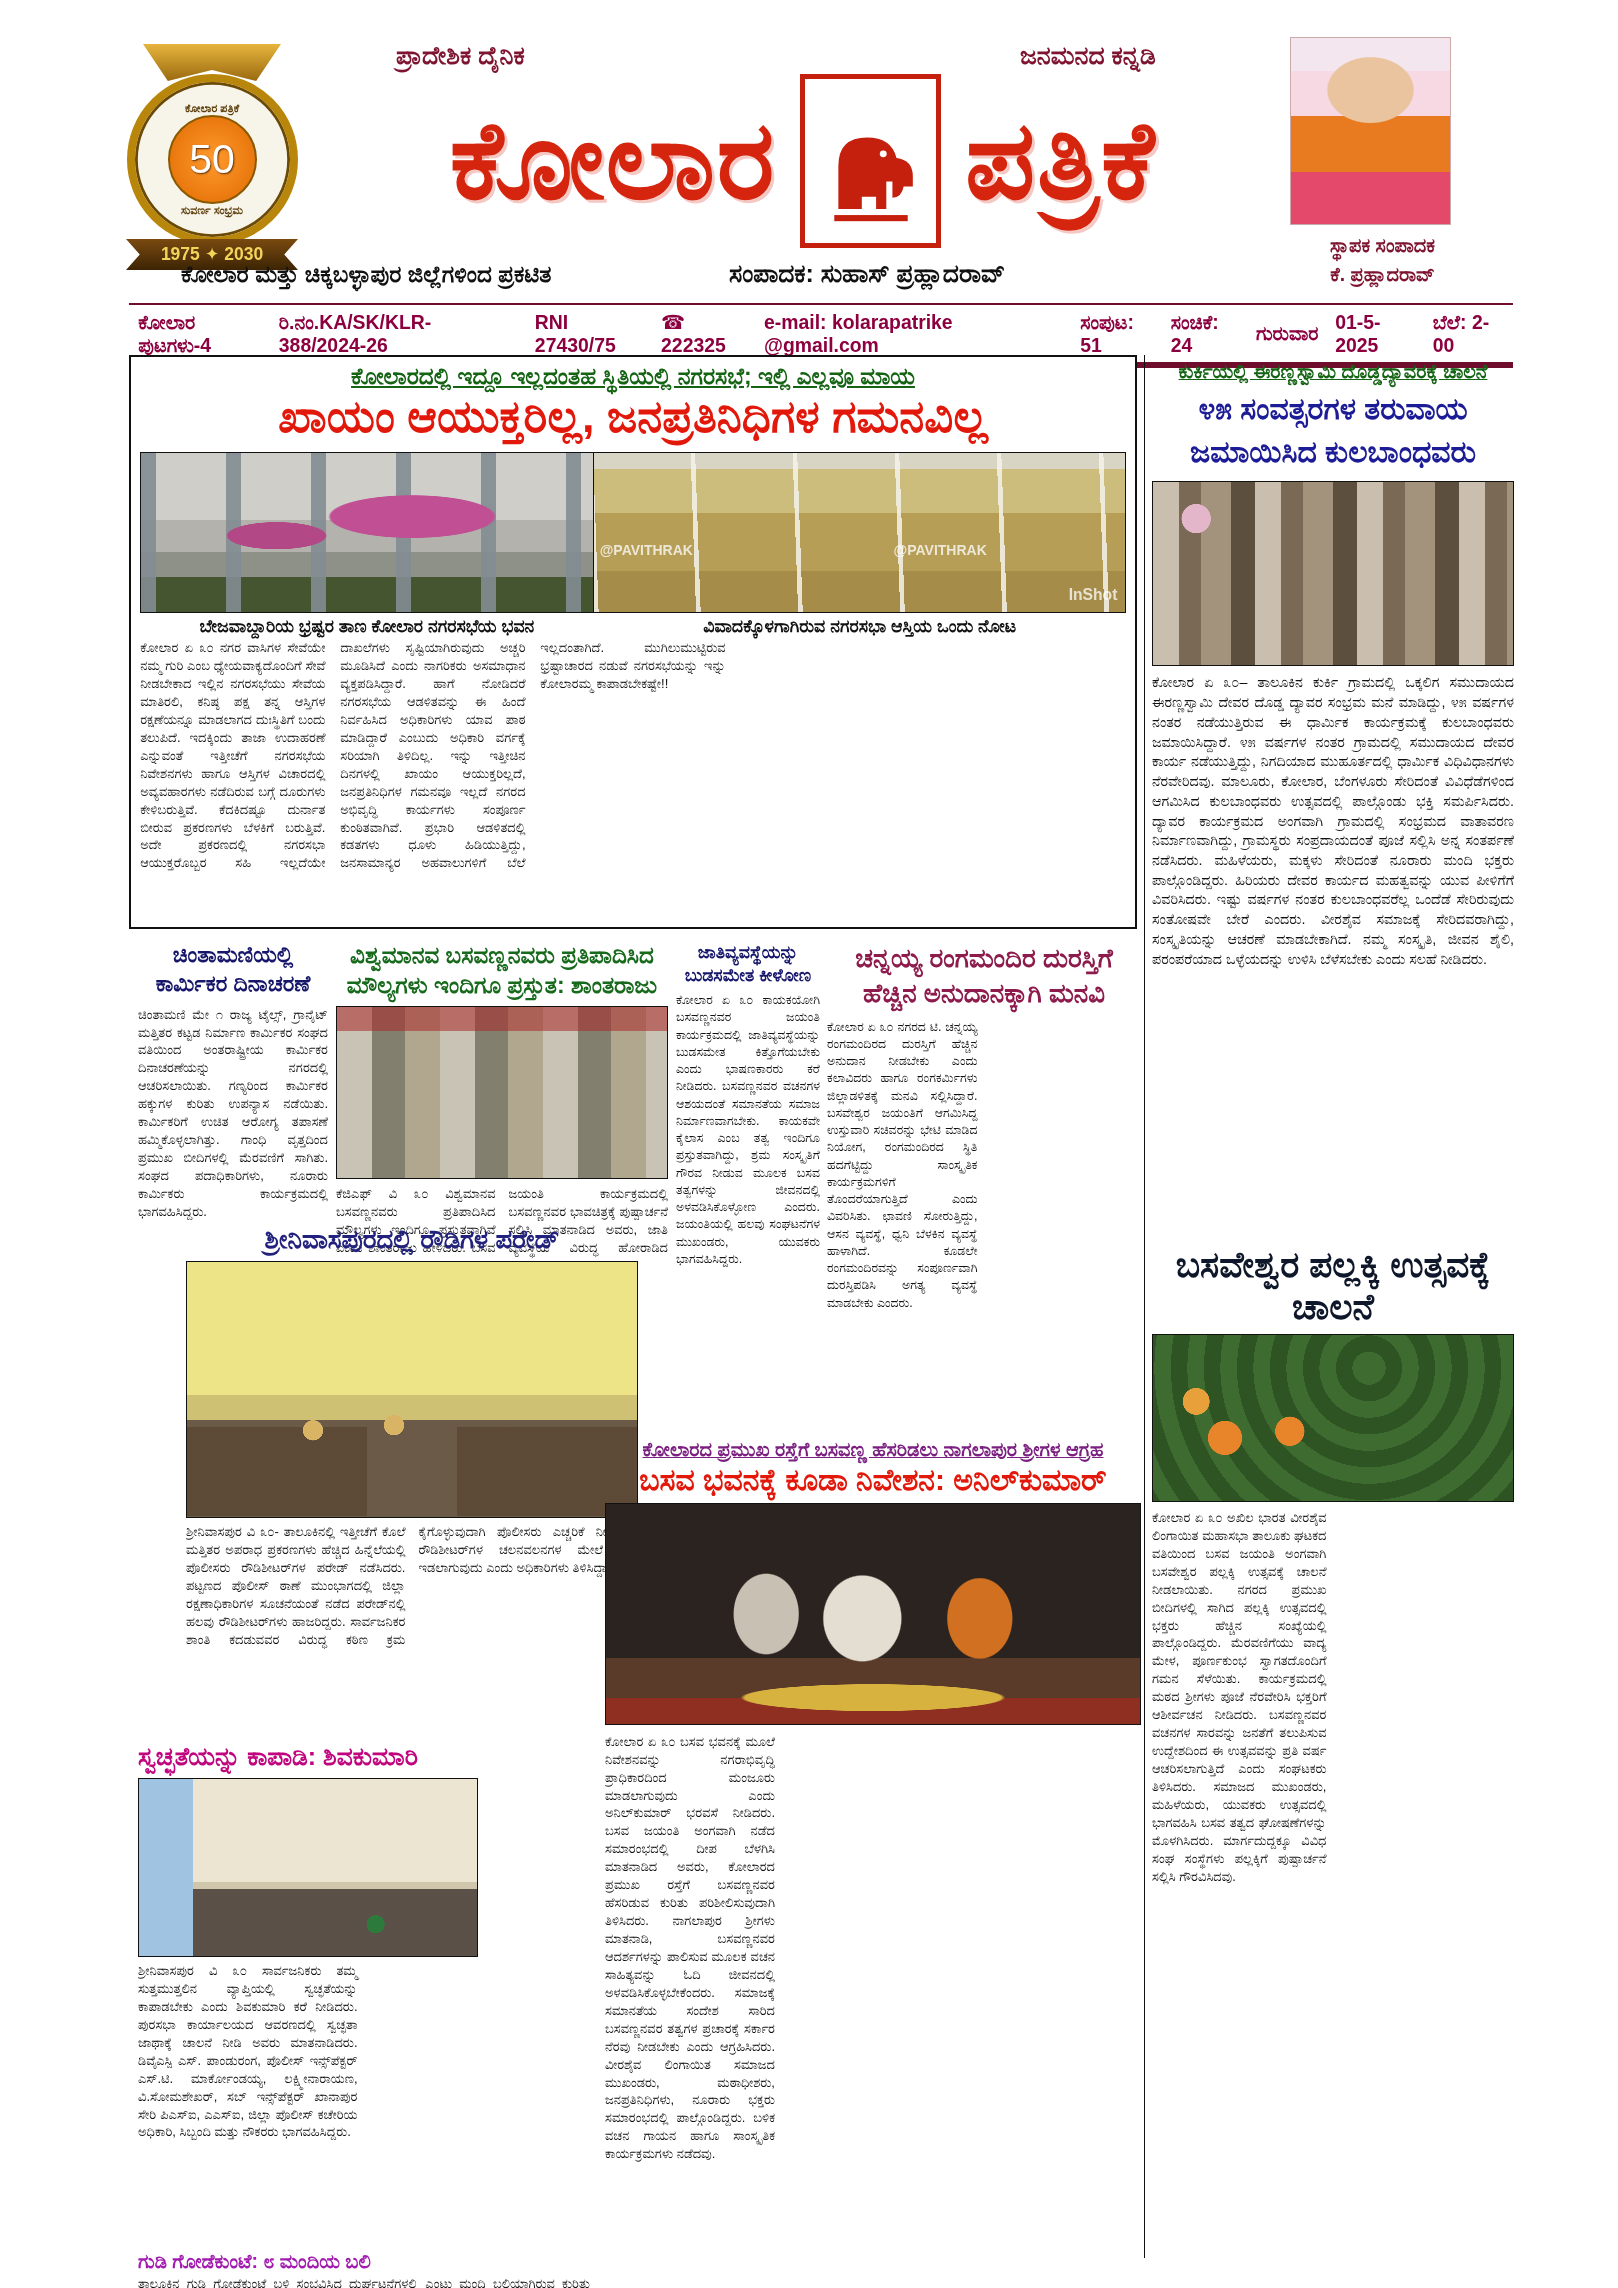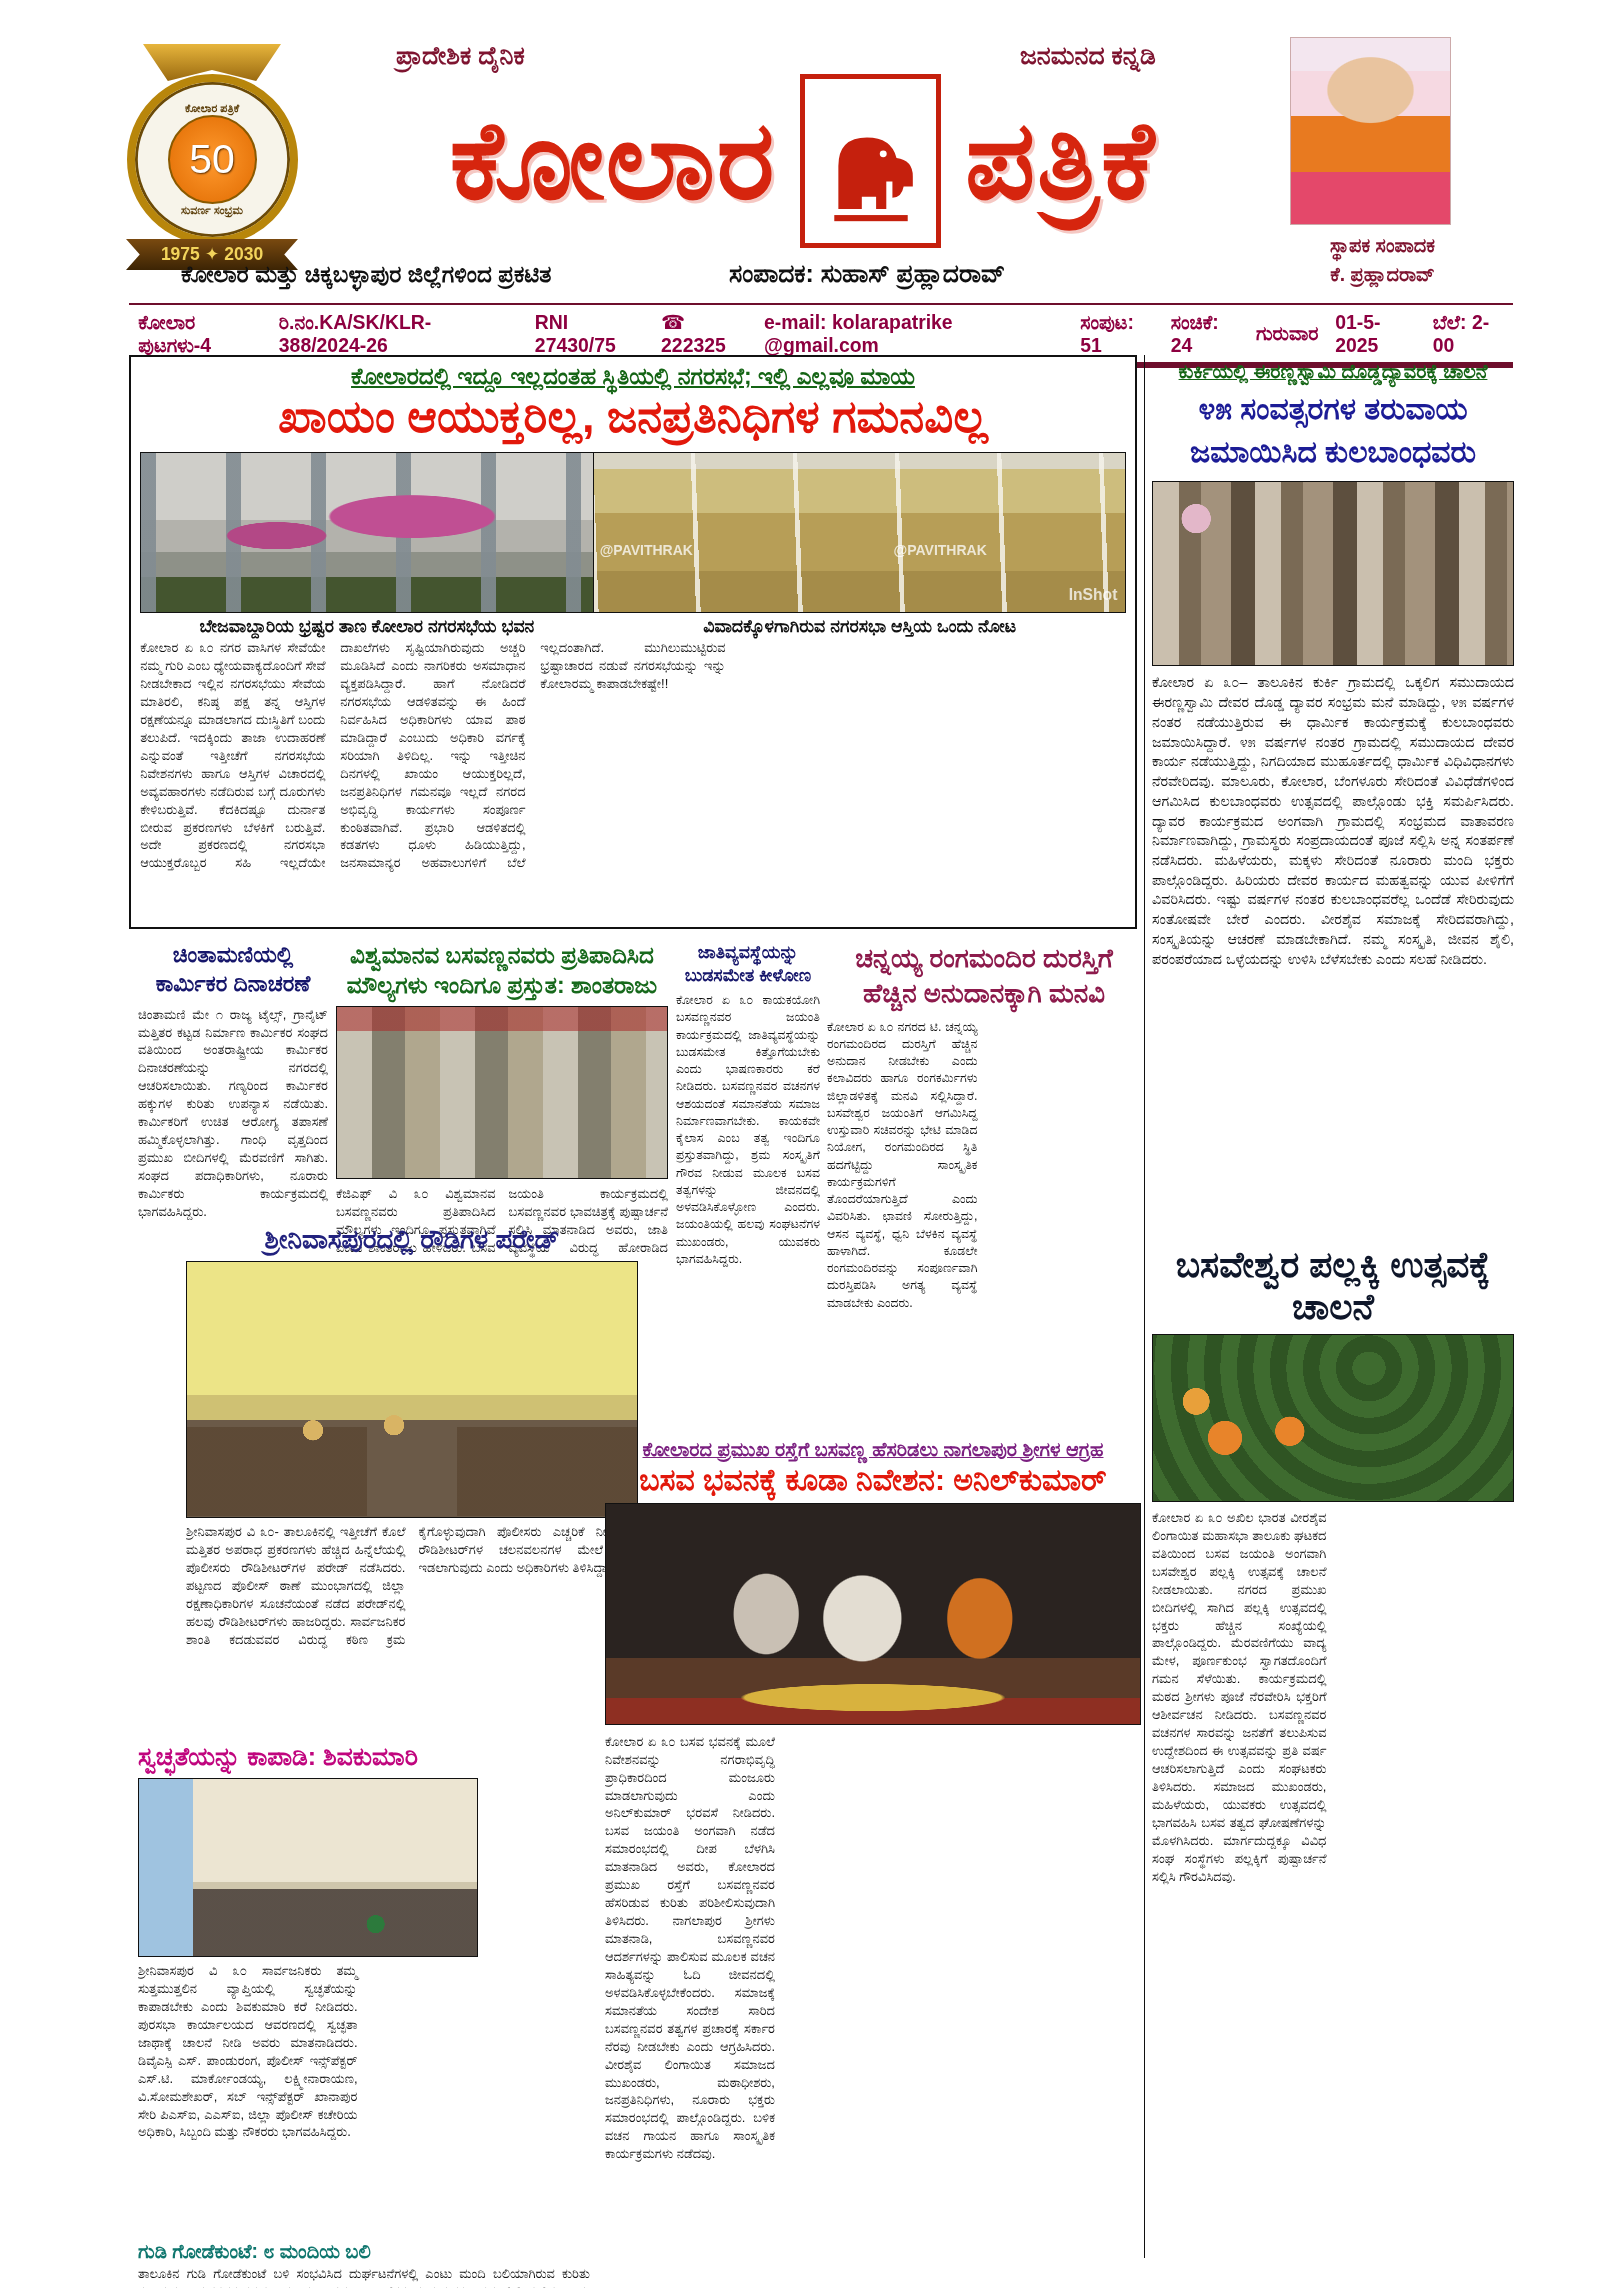--- a/index.html
+++ b/index.html
@@ -206,21 +206,21 @@
   <div class="abs" style="left:138px;top:1224px;width:452px;margin-left:48px;">
     <div class="c b" style="color:#22227e;font-size:26px;">ಶ್ರೀನಿವಾಸಪುರದಲ್ಲಿ ರೌಡಿಗಳ ಪರೇಡ್</div>
     <div class="ph ph-rowdy" style="height:255px;margin-top:5.5px;"></div>
     <div class="body-txt cols2" style="height:138px;margin-top:5.5px;">ಶ್ರೀನಿವಾಸಪುರ ವಿ ೩೦- ತಾಲೂಕಿನಲ್ಲಿ ಇತ್ತೀಚೆಗೆ ಕೊಲೆ ಮತ್ತಿತರ ಅಪರಾಧ ಪ್ರಕರಣಗಳು ಹೆಚ್ಚಿದ ಹಿನ್ನೆಲೆಯಲ್ಲಿ ಪೊಲೀಸರು ರೌಡಿಶೀಟರ್‌ಗಳ ಪರೇಡ್ ನಡೆಸಿದರು. ಪಟ್ಟಣದ ಪೊಲೀಸ್ ಠಾಣೆ ಮುಂಭಾಗದಲ್ಲಿ ಜಿಲ್ಲಾ ರಕ್ಷಣಾಧಿಕಾರಿಗಳ ಸೂಚನೆಯಂತೆ ನಡೆದ ಪರೇಡ್‌ನಲ್ಲಿ ಹಲವು ರೌಡಿಶೀಟರ್‌ಗಳು ಹಾಜರಿದ್ದರು. ಸಾರ್ವಜನಿಕರ ಶಾಂತಿ ಕದಡುವವರ ವಿರುದ್ಧ ಕಠಿಣ ಕ್ರಮ ಕೈಗೊಳ್ಳುವುದಾಗಿ ಪೊಲೀಸರು ಎಚ್ಚರಿಕೆ ನೀಡಿದರು. ರೌಡಿಶೀಟರ್‌ಗಳ ಚಲನವಲನಗಳ ಮೇಲೆ ನಿಗಾ ಇಡಲಾಗುವುದು ಎಂದು ಅಧಿಕಾರಿಗಳು ತಿಳಿಸಿದ್ದಾರೆ.</div>
   </div>
 
   <div class="abs" style="left:138px;top:1742px;width:452px;">
     <div class="b" style="color:#c0057e;font-size:25px;">ಸ್ವಚ್ಛತೆಯನ್ನು ಕಾಪಾಡಿ: ಶಿವಕುಮಾರಿ</div>
     <div class="ph ph-swachate" style="width:338px;height:177px;margin-top:5.5px;"></div>
     <div class="body-txt cols2" style="height:277px;margin-top:5.5px;">ಶ್ರೀನಿವಾಸಪುರ ವಿ ೩೦ ಸಾರ್ವಜನಿಕರು ತಮ್ಮ ಸುತ್ತಮುತ್ತಲಿನ ವ್ಯಾಪ್ತಿಯಲ್ಲಿ ಸ್ವಚ್ಛತೆಯನ್ನು ಕಾಪಾಡಬೇಕು ಎಂದು ಶಿವಕುಮಾರಿ ಕರೆ ನೀಡಿದರು. ಪುರಸಭಾ ಕಾರ್ಯಾಲಯದ ಆವರಣದಲ್ಲಿ ಸ್ವಚ್ಛತಾ ಜಾಥಾಕ್ಕೆ ಚಾಲನೆ ನೀಡಿ ಅವರು ಮಾತನಾಡಿದರು. ಡಿವೈಎಸ್ಪಿ ಎಸ್. ಪಾಂಡುರಂಗ, ಪೊಲೀಸ್ ಇನ್ಸ್‌ಪೆಕ್ಟರ್ ಎಸ್.ಟಿ. ಮಾರ್ಕೋಂಡಯ್ಯ, ಲಕ್ಷ್ಮೀನಾರಾಯಣ, ವಿ.ಸೋಮಶೇಖರ್, ಸಬ್ ಇನ್ಸ್‌ಪೆಕ್ಟರ್ ಖಾನಾಪುರ ಸೇರಿ ಪಿಎಸ್ಐ, ಎಎಸ್ಐ, ಜಿಲ್ಲಾ ಪೊಲೀಸ್ ಕಚೇರಿಯ ಅಧಿಕಾರಿ, ಸಿಬ್ಬಂದಿ ಮತ್ತು ನೌಕರರು ಭಾಗವಹಿಸಿದ್ದರು.</div>
-    <div class="b" style="color:#0f766e;font-size:19.4px;margin-top:1px;">ಗುಡಿ ಗೋಡೆಕುಂಟೆ: ೮ ಮಂದಿಯ ಬಲಿ</div>
+    <div class="b" style="color:#a21caf;font-size:19.4px;margin-top:11px;">ಗುಡಿ ಗೋಡೆಕುಂಟೆ: ೮ ಮಂದಿಯ ಬಲಿ</div>
     <div class="body-txt" style="height:42px;margin-top:1.8px;">ತಾಲೂಕಿನ ಗುಡಿ ಗೋಡೆಕುಂಟೆ ಬಳಿ ಸಂಭವಿಸಿದ ದುರ್ಘಟನೆಗಳಲ್ಲಿ ಎಂಟು ಮಂದಿ ಬಲಿಯಾಗಿರುವ ಕುರಿತು ಸ್ಥಳೀಯರು ತೀವ್ರ ಕಳವಳ ವ್ಯಕ್ತಪಡಿಸಿದ್ದು, ಸಂಬಂಧಪಟ್ಟ ಇಲಾಖೆಗಳು ಸೂಕ್ತ ಸುರಕ್ಷತಾ ಕ್ರಮ ಕೈಗೊಳ್ಳಬೇಕು ಎಂದು ಒತ್ತಾಯಿಸಿದರು.</div>
   </div>
 
   <div class="abs" style="left:605px;top:1438px;width:536px;">
     <div class="kicker c" style="color:#7b2080;font-size:19.4px;">ಕೋಲಾರದ ಪ್ರಮುಖ ರಸ್ತೆಗೆ ಬಸವಣ್ಣ ಹೆಸರಿಡಲು ನಾಗಲಾಪುರ ಶ್ರೀಗಳ ಆಗ್ರಹ</div>
     <div class="c b" style="color:#e2180b;font-size:30px;margin-top:1.8px;">ಬಸವ ಭವನಕ್ಕೆ ಕೂಡಾ ನಿವೇಶನ: ಅನಿಲ್‌ಕುಮಾರ್</div>
     <div class="ph ph-basava" style="height:220px;margin-top:5.5px;"></div>
     <div class="body-txt cols3" style="height:498px;margin-top:7.4px;">ಕೋಲಾರ ಏ ೩೦ ಬಸವ ಭವನಕ್ಕೆ ಮೂಲೆ ನಿವೇಶನವನ್ನು ನಗರಾಭಿವೃದ್ಧಿ ಪ್ರಾಧಿಕಾರದಿಂದ ಮಂಜೂರು ಮಾಡಲಾಗುವುದು ಎಂದು ಅನಿಲ್‌ಕುಮಾರ್ ಭರವಸೆ ನೀಡಿದರು. ಬಸವ ಜಯಂತಿ ಅಂಗವಾಗಿ ನಡೆದ ಸಮಾರಂಭದಲ್ಲಿ ದೀಪ ಬೆಳಗಿಸಿ ಮಾತನಾಡಿದ ಅವರು, ಕೋಲಾರದ ಪ್ರಮುಖ ರಸ್ತೆಗೆ ಬಸವಣ್ಣನವರ ಹೆಸರಿಡುವ ಕುರಿತು ಪರಿಶೀಲಿಸುವುದಾಗಿ ತಿಳಿಸಿದರು. ನಾಗಲಾಪುರ ಶ್ರೀಗಳು ಮಾತನಾಡಿ, ಬಸವಣ್ಣನವರ ಆದರ್ಶಗಳನ್ನು ಪಾಲಿಸುವ ಮೂಲಕ ವಚನ ಸಾಹಿತ್ಯವನ್ನು ಓದಿ ಜೀವನದಲ್ಲಿ ಅಳವಡಿಸಿಕೊಳ್ಳಬೇಕೆಂದರು. ಸಮಾಜಕ್ಕೆ ಸಮಾನತೆಯ ಸಂದೇಶ ಸಾರಿದ ಬಸವಣ್ಣನವರ ತತ್ವಗಳ ಪ್ರಚಾರಕ್ಕೆ ಸರ್ಕಾರ ನೆರವು ನೀಡಬೇಕು ಎಂದು ಆಗ್ರಹಿಸಿದರು. ವೀರಶೈವ ಲಿಂಗಾಯಿತ ಸಮಾಜದ ಮುಖಂಡರು, ಮಠಾಧೀಶರು, ಜನಪ್ರತಿನಿಧಿಗಳು, ನೂರಾರು ಭಕ್ತರು ಸಮಾರಂಭದಲ್ಲಿ ಪಾಲ್ಗೊಂಡಿದ್ದರು. ಬಳಿಕ ವಚನ ಗಾಯನ ಹಾಗೂ ಸಾಂಸ್ಕೃತಿಕ ಕಾರ್ಯಕ್ರಮಗಳು ನಡೆದವು.</div>
   </div>
 

